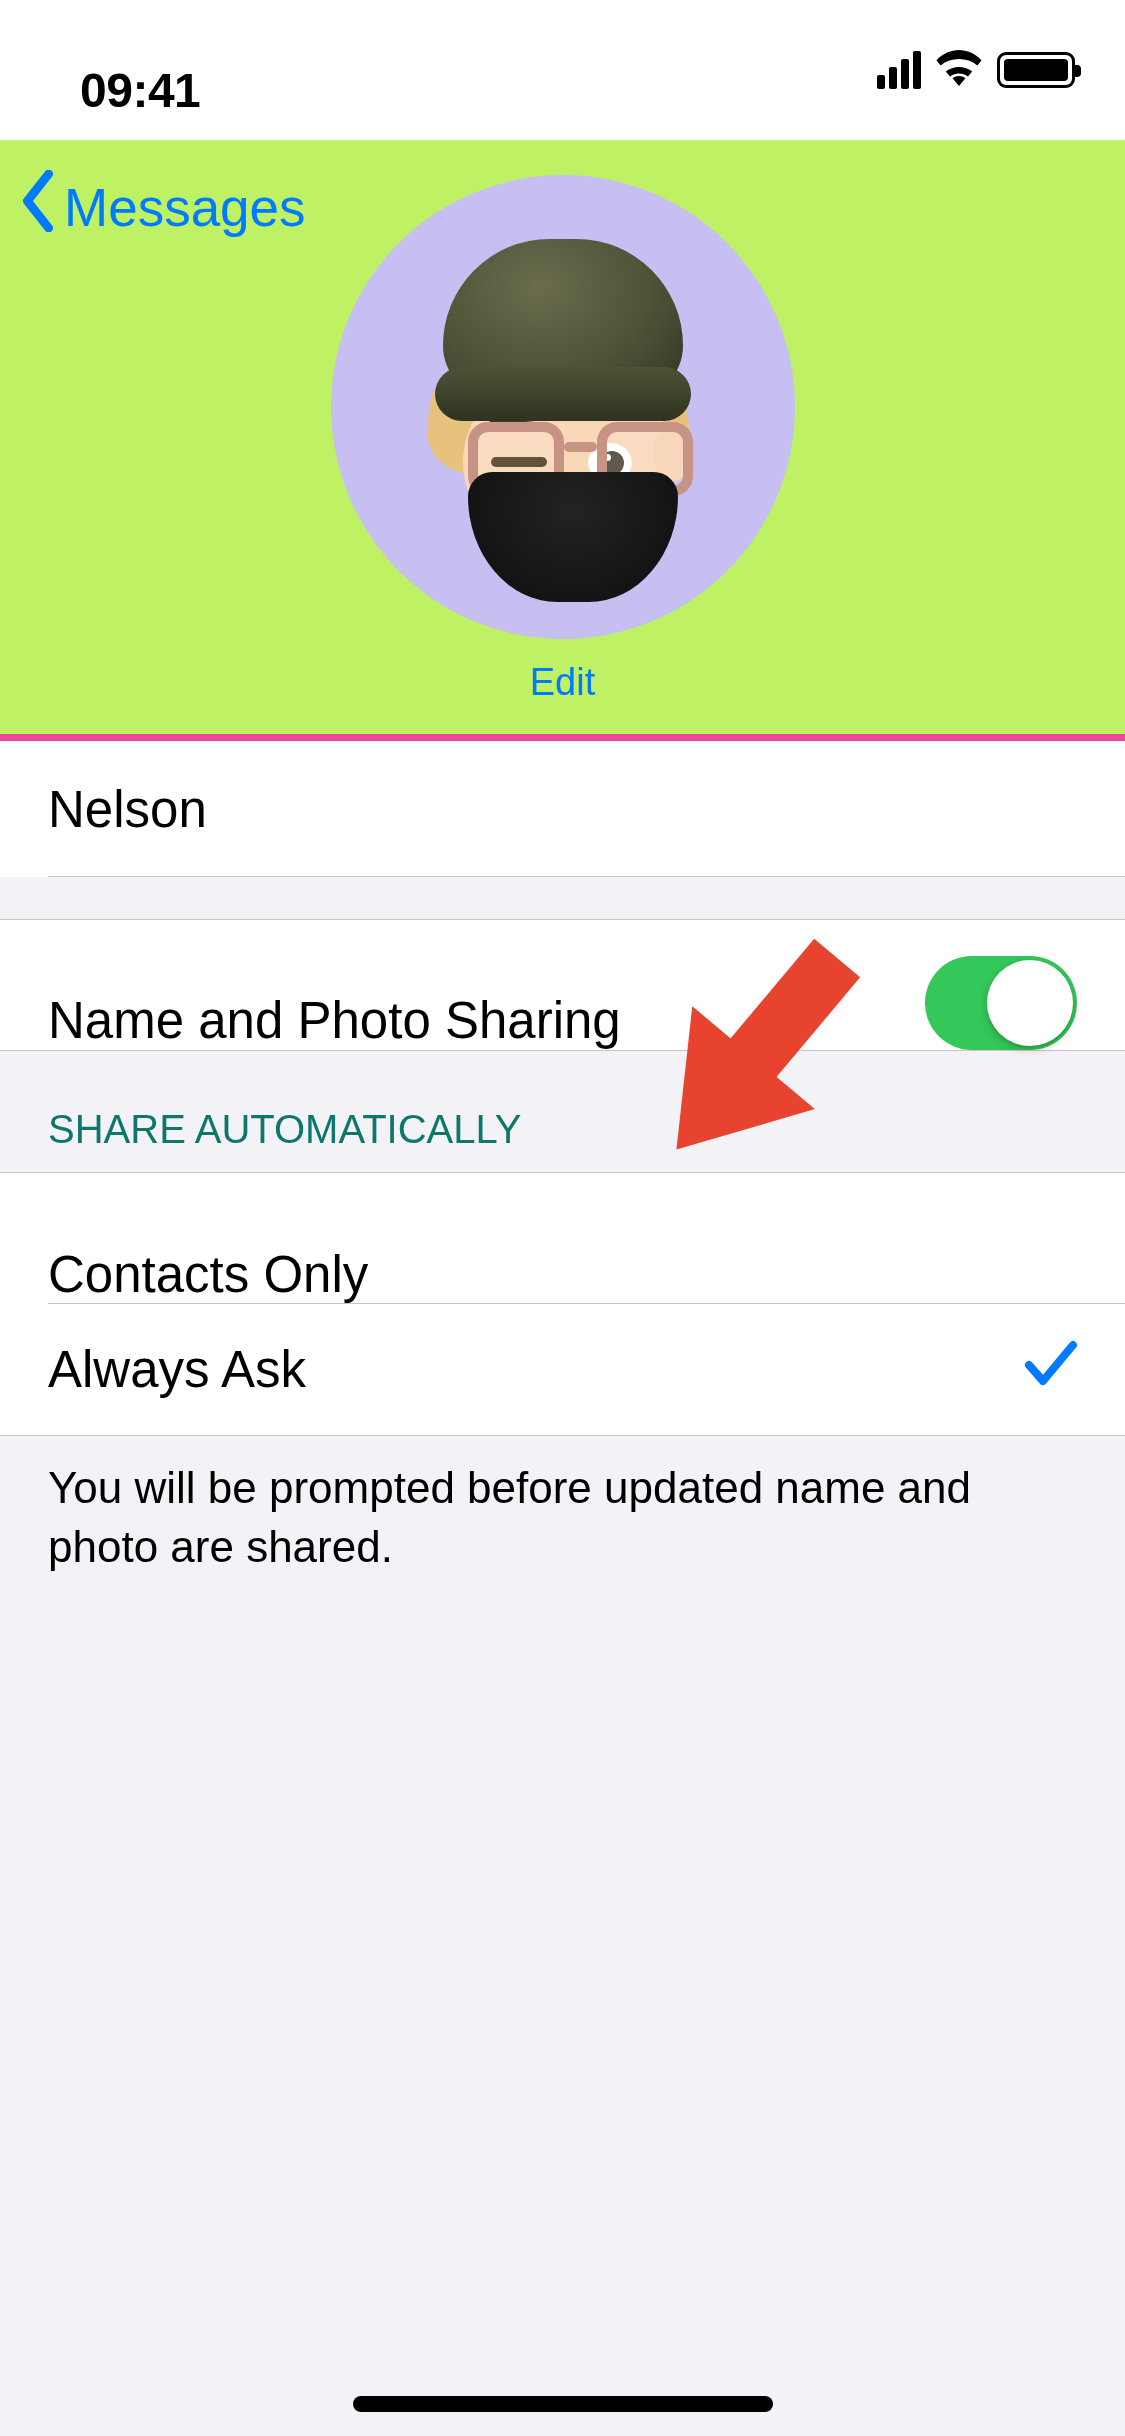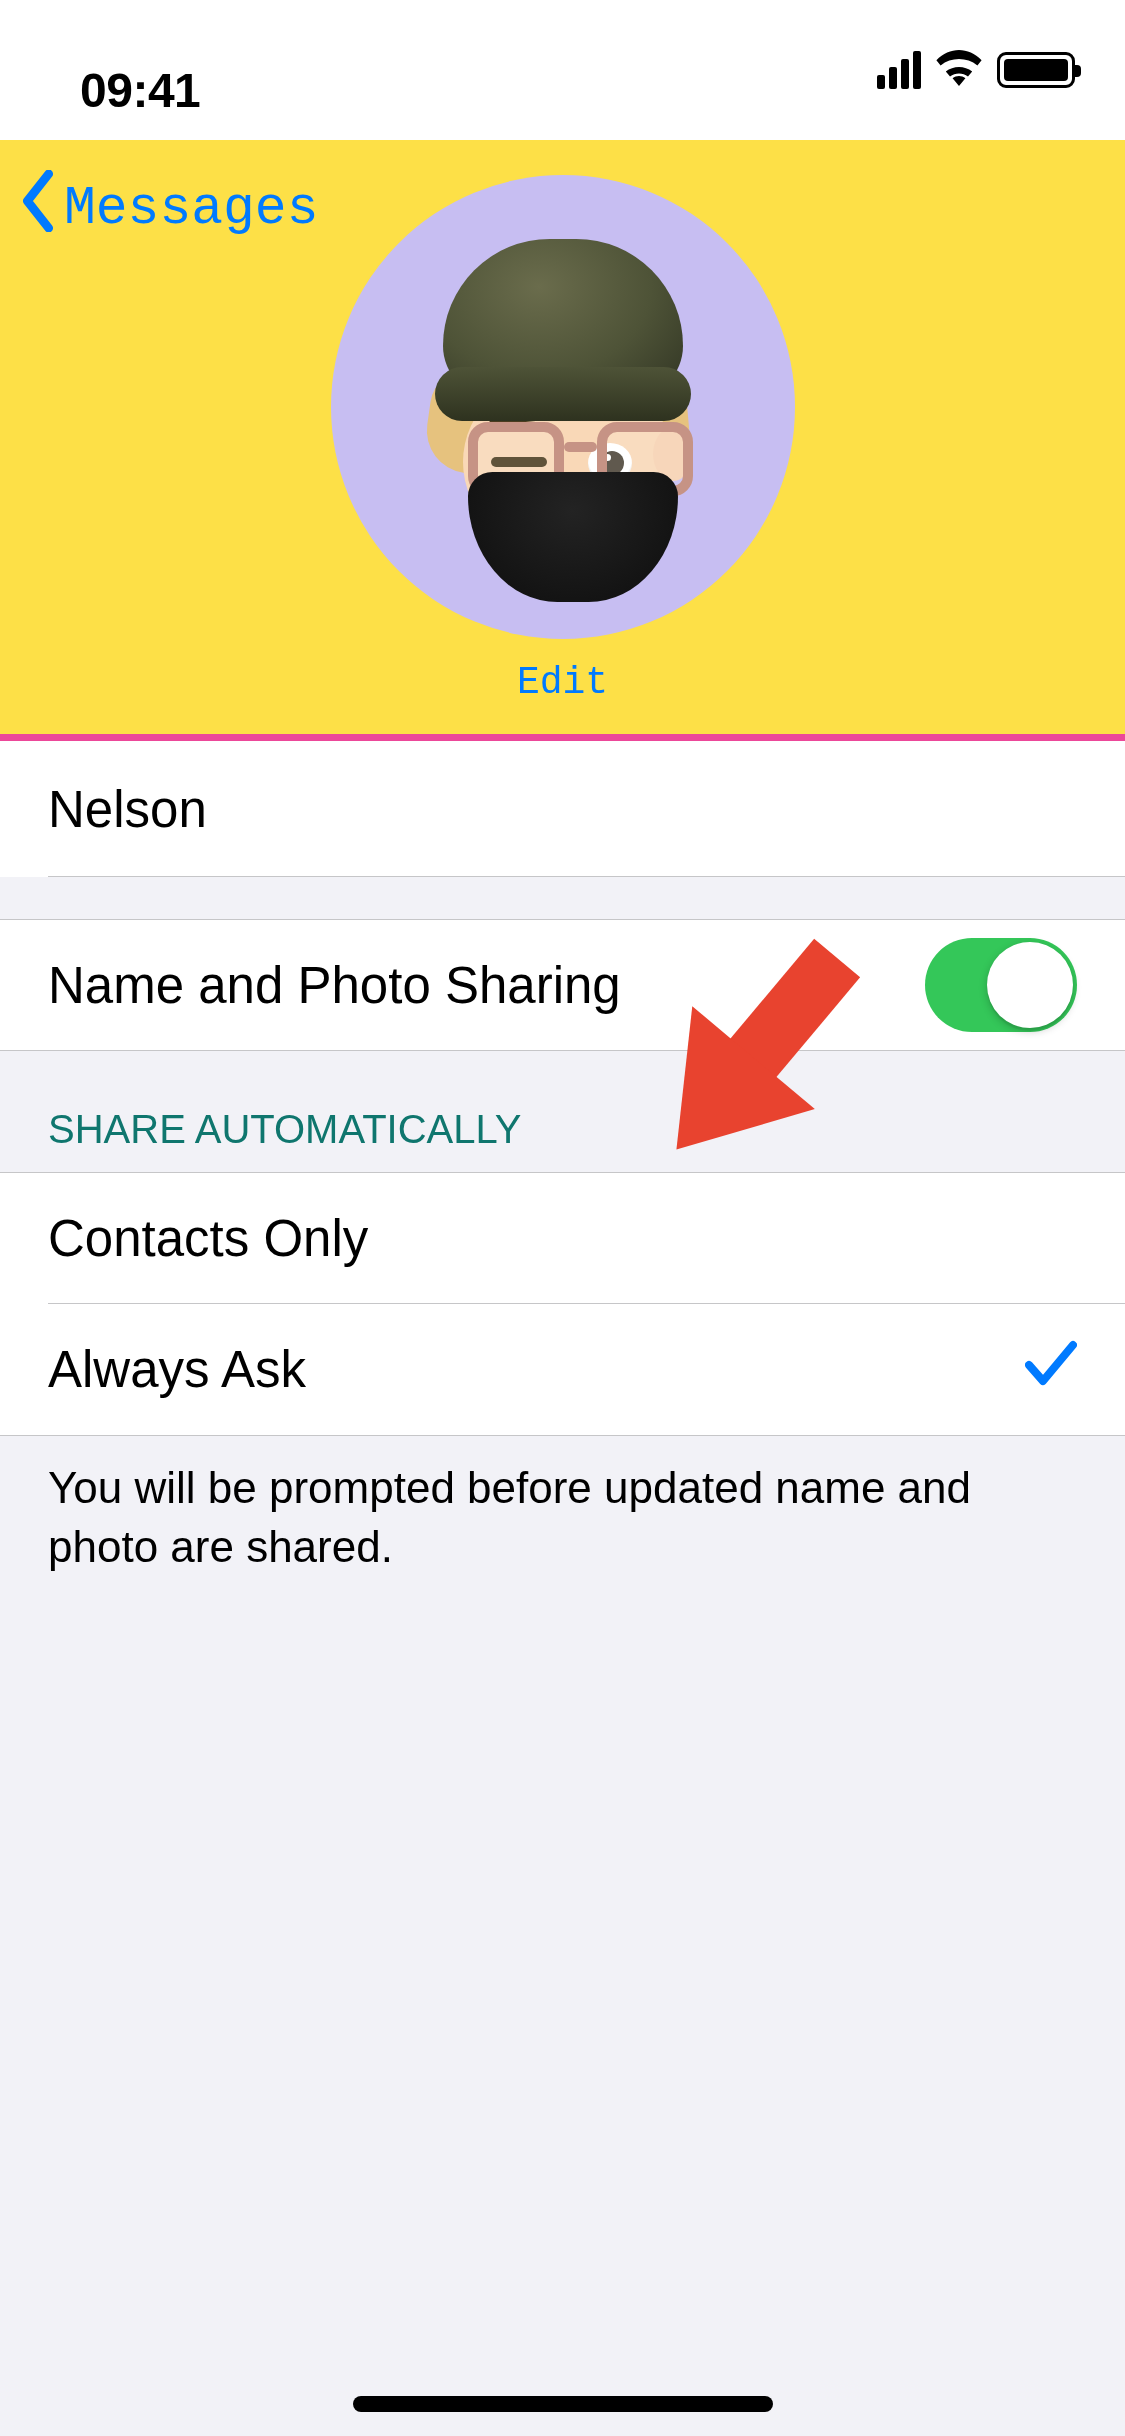--- a/index.html
+++ b/index.html
@@ -68,24 +68,23 @@
     }
     .battery-fill {
       width: 100%;
       height: 100%;
       background: black;
       border-radius: 4px;
     }
     
     
     .header-area {
-      background: #fde047;
+      background: #bef264;
       padding-top: 35px;
       position: relative;
-      font-family: Liberation Mono, monospace;
     }
     .back-button {
       position: absolute;
       left: 20px;
       top: 30px;
       display: flex;
       align-items: center;
       color: #007aff;
       font-size: 53px;
       font-weight: 400;
@@ -292,21 +291,21 @@
       position:absolute;
       bottom:24px;
       left:50%;
       transform:translateX(-50%);
       width:420px;
       height:16px;
       background:#000;
       border-radius:10px;
     }
     
-    .group-top-border{ border-top:1px solid #c6c6c8; }
+    .group-top-border{ border-top:1px solid #c6c6c8;align-items:flex-end; }
   </style>
 </head>
 <body>
 
 <div class="status-bar">
   <div class="status-time">09:41</div>
   <div class="status-right">
     <div class="signal-bars">
       <div class="signal-bar" style="height:14px;"></div>
       <div class="signal-bar" style="height:22px;"></div>

